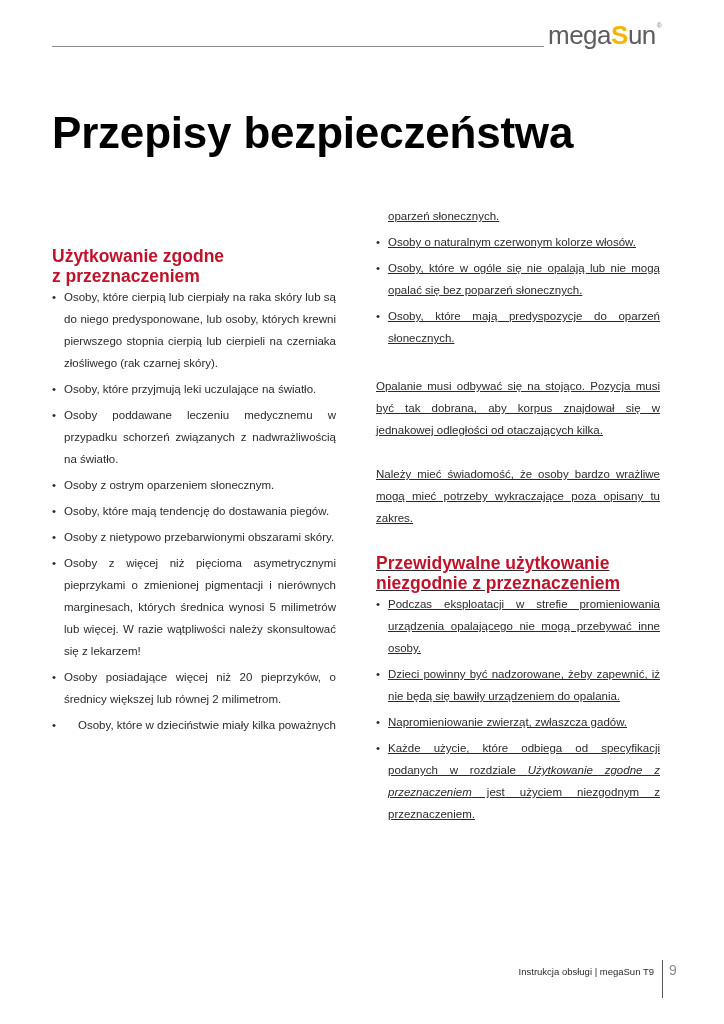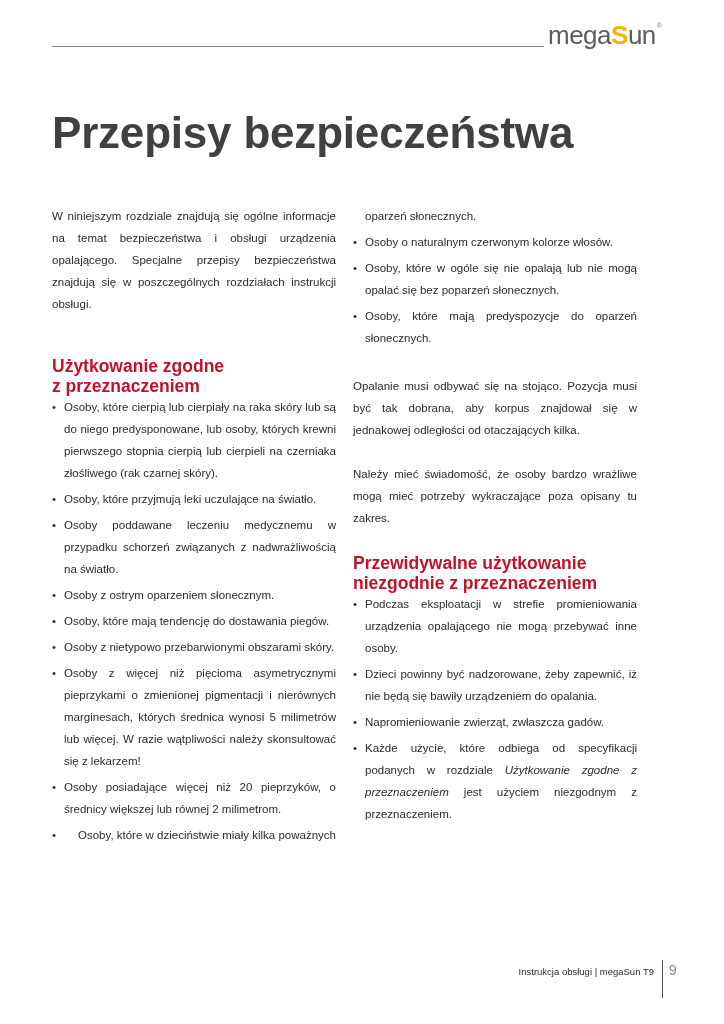--- a/index.html
+++ b/index.html
@@ -13,29 +13,29 @@
     }
     .logo {
       position: absolute; left: 548px; top: 20px; height: 32px;
       font-family: "Liberation Sans", sans-serif; font-size: 26px; font-weight: normal;
       color: #5d5d5d; letter-spacing: -0.5px; white-space: nowrap;
     }
     .logo .s { color: #f2b600; font-weight: bold; }
     .logo .reg { font-size: 7px; vertical-align: top; position: relative; top: 2px; margin-left: 1px; color: #888; }
     .page-title {
       position: absolute; left: 52px; top: 108px;
-      font-size: 44px; font-weight: bold; color: #404040; letter-spacing: -0.2px;
+      font-size: 44px; font-weight: bold; color: #000000; letter-spacing: -0.2px;
       margin: 0; white-space: nowrap;
     }
     .col {
       position: absolute; top: 205px; width: 284px;
       font-size: 11.5px; line-height: 22px; color: #2b2b2b;
     }
     .col-left { left: 52px; }
-    .col-right { left: 353px; }
+    .col-right { left: 376px; text-decoration: underline; }
     p { margin: 0; text-align: justify; }
     .gap { height: 22px; }
     h2 {
       margin: 0; color: #c0122a; font-size: 17.5px; font-weight: bold; line-height: 20px;
     }
     ul { list-style: none; margin: 0; padding: 0; }
     li {
       position: relative; padding-left: 12px; text-align: justify; margin-bottom: 4px;
     }
     li::before {
@@ -57,21 +57,20 @@
   </style>
 </head>
 <body>
 
 <div class="header-line"></div>
 <div class="logo"><span>mega</span><span class="s">S</span><span>un</span><span class="reg">®</span></div>
 
 <h1 class="page-title">Przepisy bezpieczeństwa</h1>
 
 <div class="col col-left">
-  <p>W niniejszym rozdziale znajdują się ogólne informacje na temat bezpieczeństwa i obsługi urządzenia opalającego. Specjalne przepisy bezpieczeństwa znajdują się w poszczególnych rozdziałach instrukcji obsługi.</p>
   <div class="gap"></div>
   <h2 style="margin-top:19px;">
     <span>Użytkowanie zgodne</span><br>
     <span>z przeznaczeniem</span>
   </h2>
   <ul>
     <li>Osoby, które cierpią lub cierpiały na raka skóry lub są do niego predysponowane, lub osoby, których krewni pierwszego stopnia cierpią lub cierpieli na czerniaka złośliwego (rak czarnej skóry).</li>
     <li>Osoby, które przyjmują leki uczulające na światło.</li>
     <li>Osoby poddawane leczeniu medycznemu w przypadku schorzeń związanych z nadwrażliwością na światło.</li>
     <li>Osoby z ostrym oparzeniem słonecznym.</li>

